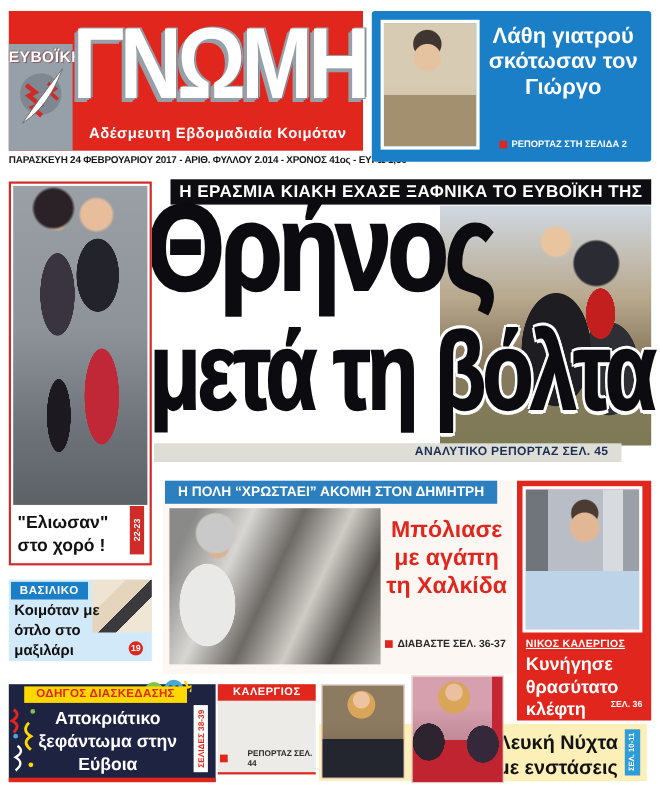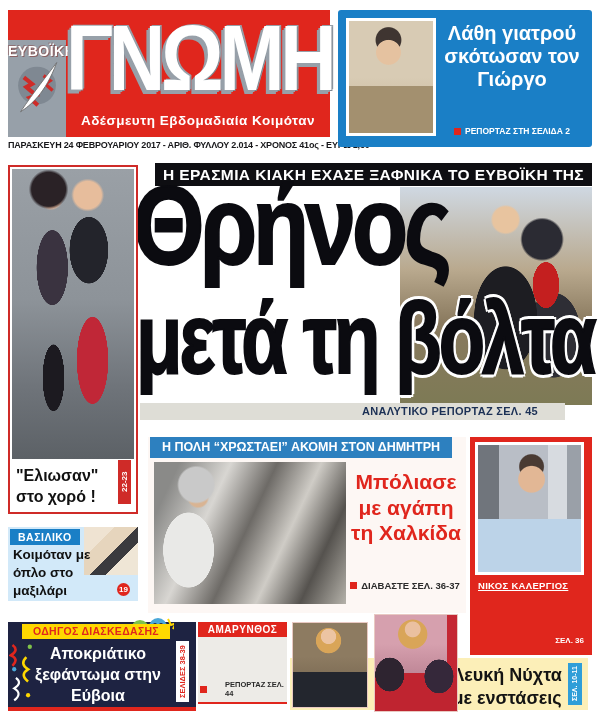--- a/index.html
+++ b/index.html
@@ -49,21 +49,21 @@
         linear-gradient(180deg, #cfd8e2 0%, #b9a98e 38%, #8a7a5f 62%, #7d7a55 100%);}
   .headline-1{left:133px;top:170px;font-size:112px;font-weight:bold;color:#0b0b10;line-height:1.0;
         letter-spacing:-5px;transform:scaleX(.82);transform-origin:left top;white-space:nowrap;
         -webkit-text-stroke:2px #0b0b10;}
   .headline-2{left:136px;top:288px;font-size:100px;font-weight:bold;color:#0b0b10;line-height:1.0;
         letter-spacing:-4px;transform:scaleX(.76);transform-origin:left top;white-space:nowrap;
         -webkit-text-stroke:2px #0b0b10;z-index:5;
         text-shadow:4px 0 0 #fff,-4px 0 0 #fff,0 4px 0 #fff,0 -4px 0 #fff,
                     3px 3px 0 #fff,-3px -3px 0 #fff,3px -3px 0 #fff,-3px 3px 0 #fff;}
   .main-footer{left:140px;top:403px;width:425px;height:17px;background:#deddd6;color:#1b3055;
-        font-size:11px;font-weight:bold;line-height:17px;text-align:right;padding-right:27px;
+        font-size:11px;font-weight:bold;line-height:17px;text-align:right;padding-right:12px;
         box-sizing:border-box;letter-spacing:0.3px;}
 
   
   .dance-box{left:8px;top:165px;width:130px;height:349px;border:2px solid #cf2b28;background:#fff;box-sizing:border-box;}
   .dance-photo{position:absolute;left:2px;top:2px;width:122px;height:290px;
       background:
         radial-gradient(circle at 30% 7%, #2a2226 0 6%, transparent 7%),
         radial-gradient(circle at 32% 10%, #e2b294 0 3.5%, transparent 4.5%),
         radial-gradient(circle at 62% 9%, #e7bd9c 0 5%, transparent 6%),
         radial-gradient(ellipse 26px 62px at 33% 34%, #3a3340 0 60%, transparent 61%),
@@ -213,20 +213,21 @@
     <div class="mytaras-headline">Μπόλιασε με αγάπη τη Χαλκίδα</div>
     <div class="mytaras-footer story-footer">
       <span class="sq"></span>
       <span>ΔΙΑΒΑΣΤΕ ΣΕΛ. 36-37</span>
     </div>
   </div>
 
   <div class="abs kalergios-box">
     <div class="kalergios-photo photo"></div>
     <div class="kalergios-name">ΝΙΚΟΣ ΚΑΛΕΡΓΙΟΣ</div>
+    <div class="kalergios-headline">Κυνήγησε θρασύτατο κλέφτη</div>
     <div class="kalergios-pageref">ΣΕΛ. 36</div>
   </div>
 
   <div class="abs carnival-box">
     <svg class="confetti-left" width="26" height="66" viewBox="0 0 30 72">
       <path d="M4 6 q8 6 -2 12 q10 4 2 12" stroke="#e0261d" stroke-width="3" fill="none"></path>
       <path d="M20 20 q-8 8 2 14 q-10 6 0 14" stroke="#ffd800" stroke-width="3" fill="none"></path>
       <path d="M8 44 q8 6 -2 12 q10 6 0 14" stroke="#ffffff" stroke-width="2.5" fill="none"></path>
       <circle cx="24" cy="8" r="2.5" fill="#7fc24a"></circle>
         <circle cx="6" cy="34" r="2.5" fill="#4aa7d8"></circle>
@@ -240,21 +241,21 @@
         <circle cx="27" cy="9" r="2" fill="#1e2342"></circle>
         <circle cx="33" cy="9" r="2" fill="#1e2342"></circle>
       <path d="M40 3 l3 6 5 -2 -3 6" stroke="#ffd800" stroke-width="2" fill="none"></path>
     </svg>
     <div class="carnival-label">ΟΔΗΓΟΣ ΔΙΑΣΚΕΔΑΣΗΣ</div>
     <div class="carnival-headline">Αποκριάτικο ξεφάντωμα στην Εύβοια</div>
     <div class="carnival-tab vtab">ΣΕΛΙΔΕΣ 38-39</div>
   </div>
 
   <div class="abs amarynthos-box">
-    <div class="amarynthos-label">ΑΜΑΡΥΝΘΟΣ</div>
+    <div class="amarynthos-label">ΚΑΛΕΡΓΙΟΣ</div>
     <div class="amarynthos-footer story-footer">
       <span class="sq"></span>
       <span>ΡΕΠΟΡΤΑΖ ΣΕΛ. 44</span>
     </div>
   </div>
 
   <div class="abs night-box">
     <div class="night-headline">Λευκή Νύχτα με ενστάσεις</div>
     <div class="night-tab vtab">ΣΕΛ. 10-11</div>
   </div>

